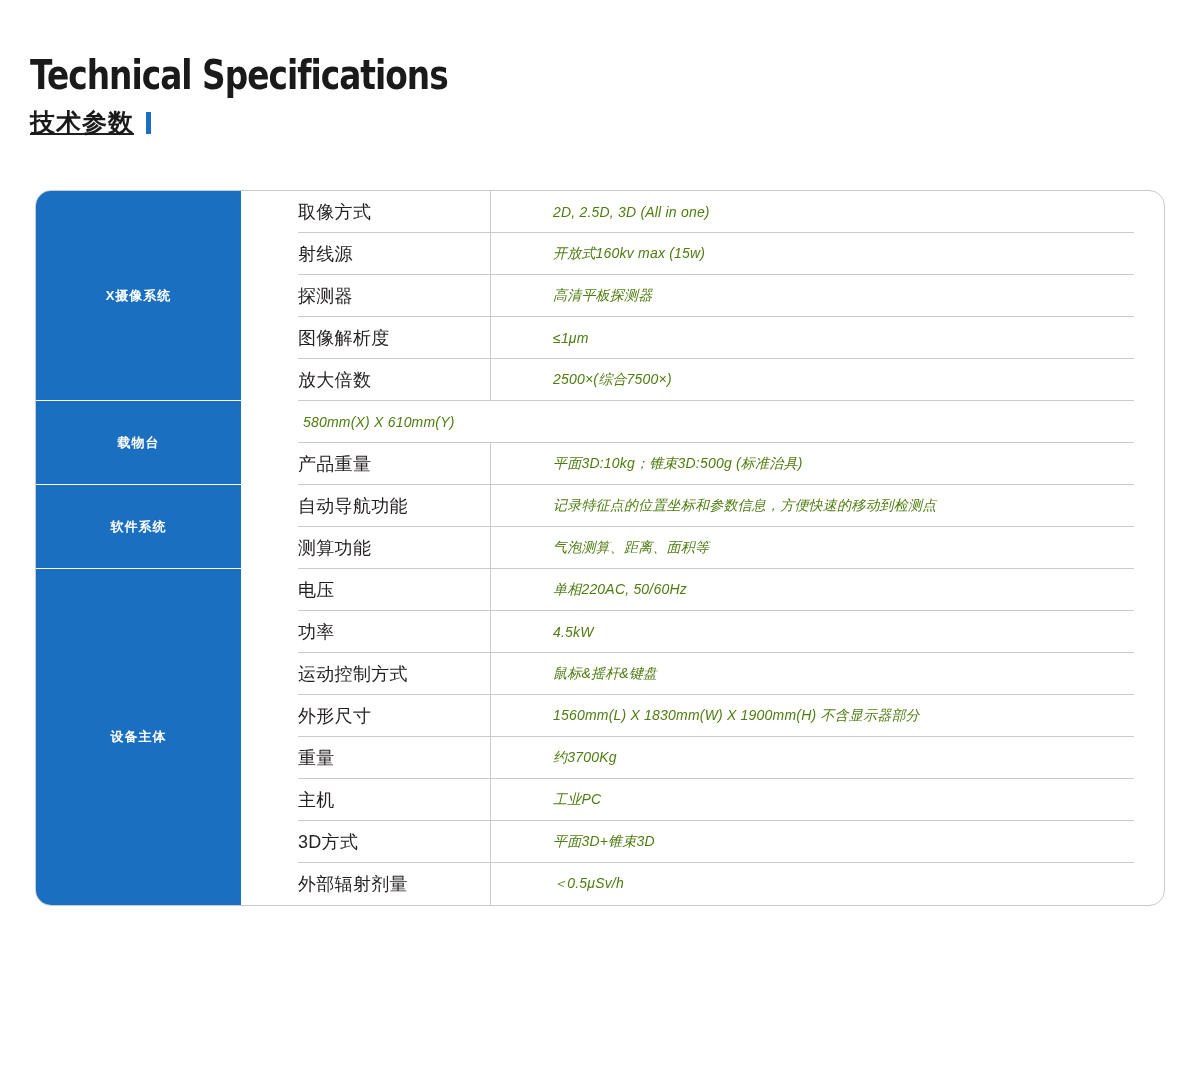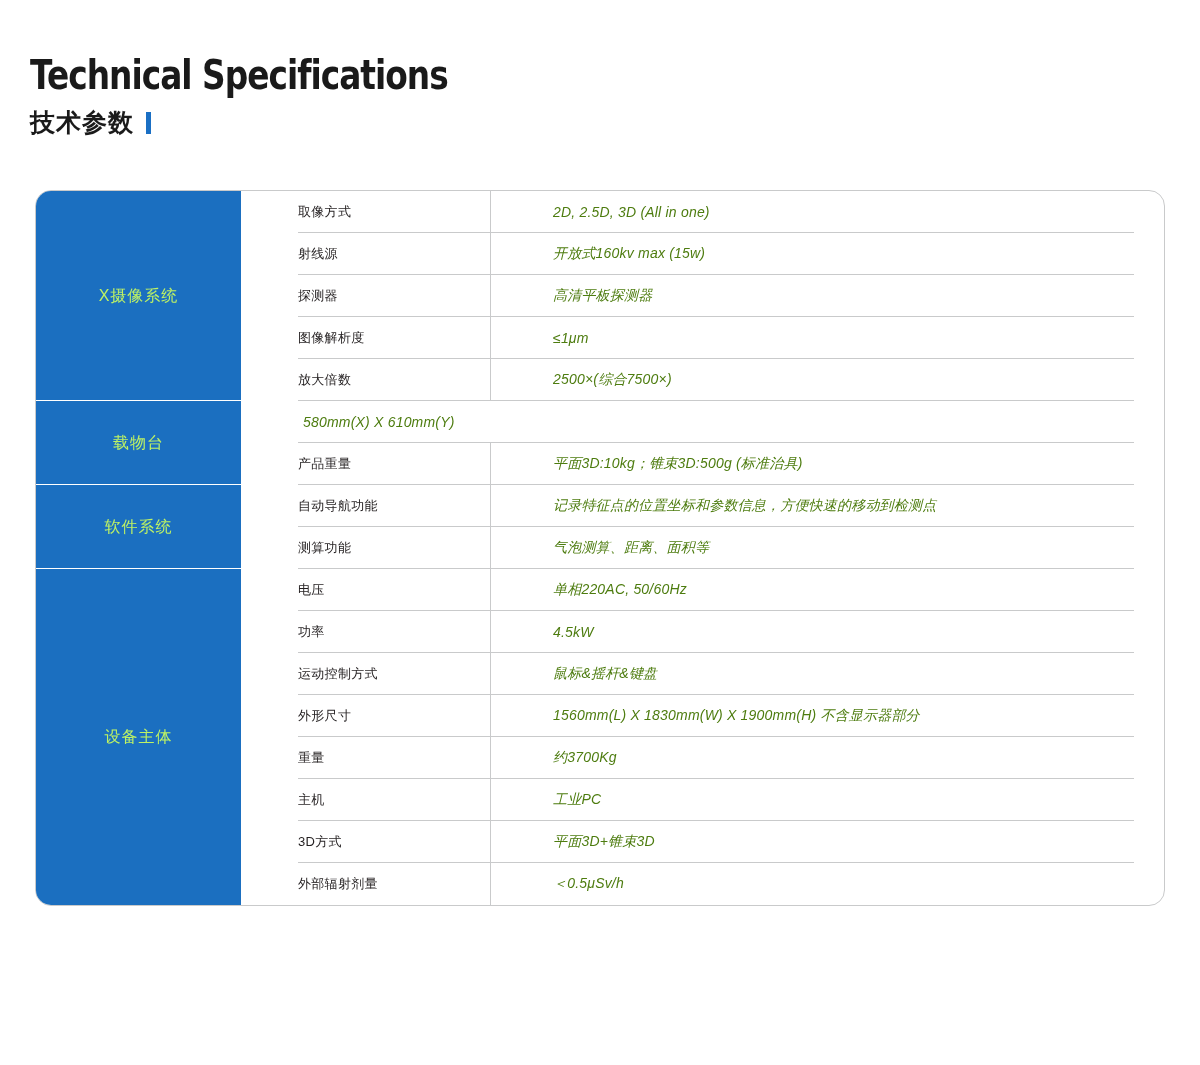--- a/index.html
+++ b/index.html
@@ -39,20 +39,21 @@
     line-height: 46px;
     color: #1a1a1a;
     transform: scaleX(0.82);
     transform-origin: left center;
     white-space: nowrap;
   }
   .title-cn-row {
     display: flex;
     align-items: center;
     margin-top: 8px;
+    text-decoration: underline;
   }
   .title-cn {
     font-family: "DejaVu Sans", sans-serif;
     font-weight: bold;
     font-size: 25px;
     letter-spacing: 1px;
     color: #1a1a1a;
     white-space: nowrap;
   }
   .title-bar {
@@ -77,23 +78,23 @@
   }
   .group-row {
     display: flex;
     align-items: stretch;
     position: relative;
   }
   .group-label {
     width: 205px;
     flex: 0 0 205px;
     background: #1b6fc0;
-    color: #bef264;
-    font-size: 16px;
-    font-weight: normal;
+    color: #ffffff;
+    font-size: 13px;
+    font-weight: bold;
     letter-spacing: 1px;
     display: flex;
     align-items: center;
     justify-content: center;
     text-align: center;
     box-sizing: border-box;
     position: relative;
   }
   .group-label::after {
     content: "";
@@ -117,21 +118,21 @@
     height: 42px;
     position: relative;
   }
   .spec-row .cell-name {
     flex: 0 0 250px;
     width: 250px;
     box-sizing: border-box;
     padding-left: 57px;
     display: flex;
     align-items: center;
-    font-size: 13px;
+    font-size: 18px;
     color: #231f20;
     border-right: 1px solid #c9cacb;
     letter-spacing: 0.3px;
   }
   .spec-row .cell-value {
     flex: 1 1 auto;
     box-sizing: border-box;
     padding-left: 62px;
     padding-right: 18px;
     display: flex;

